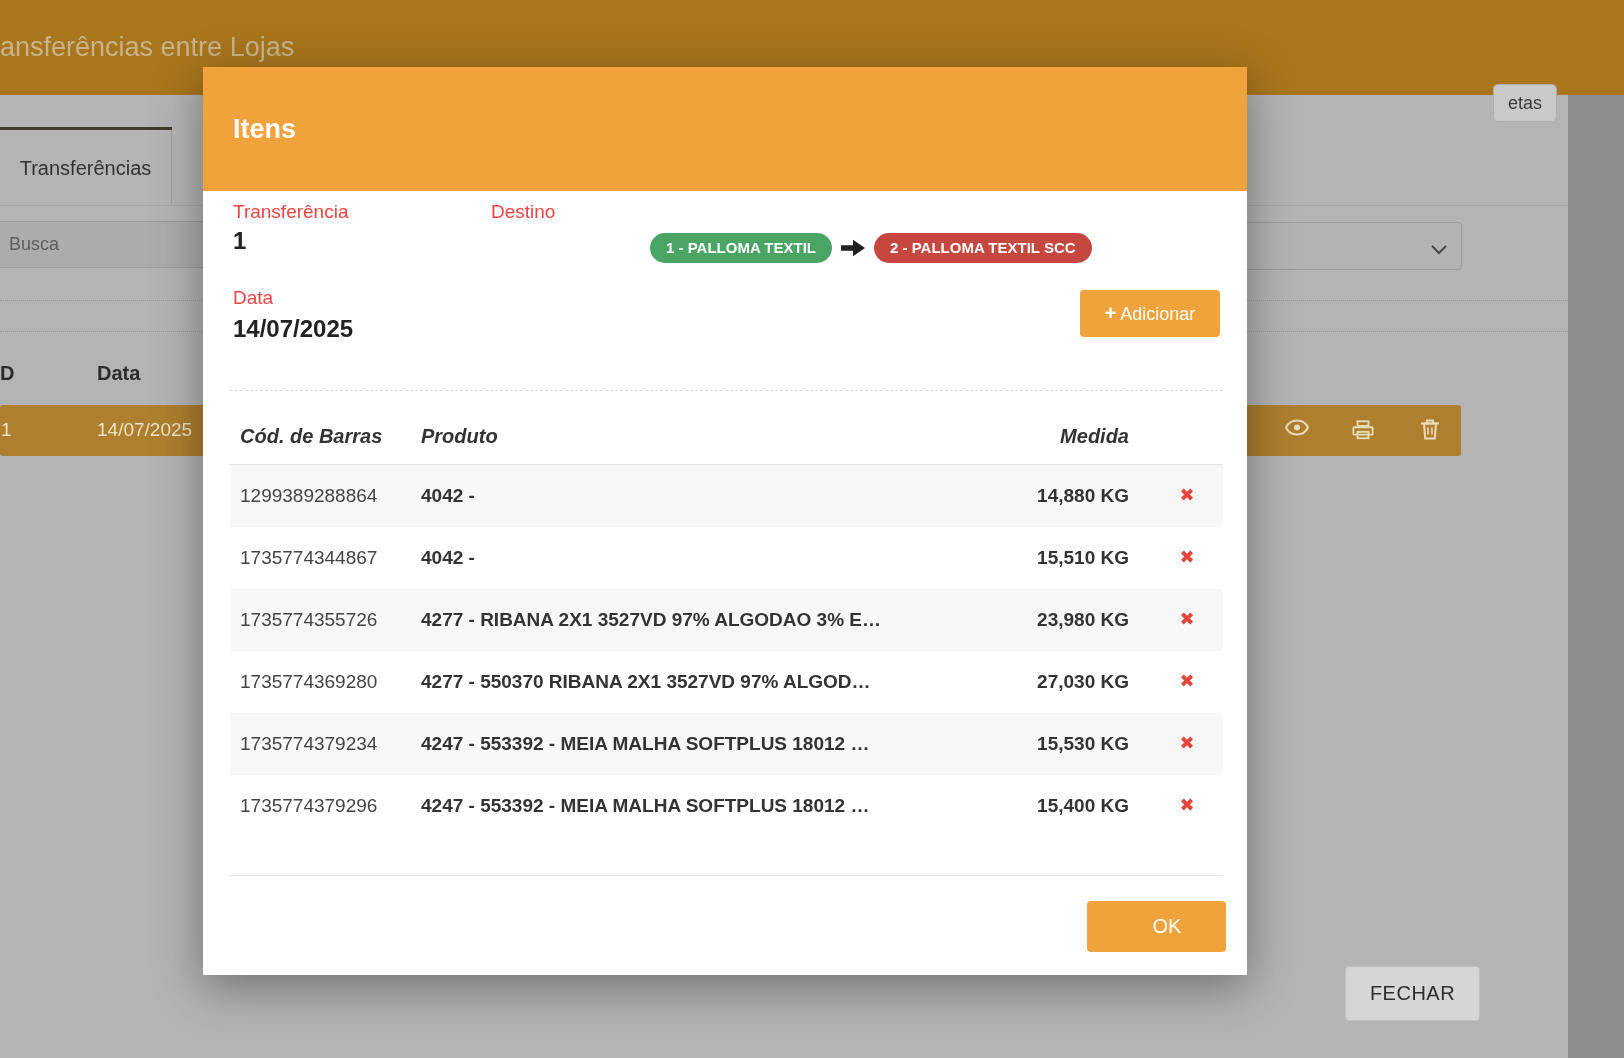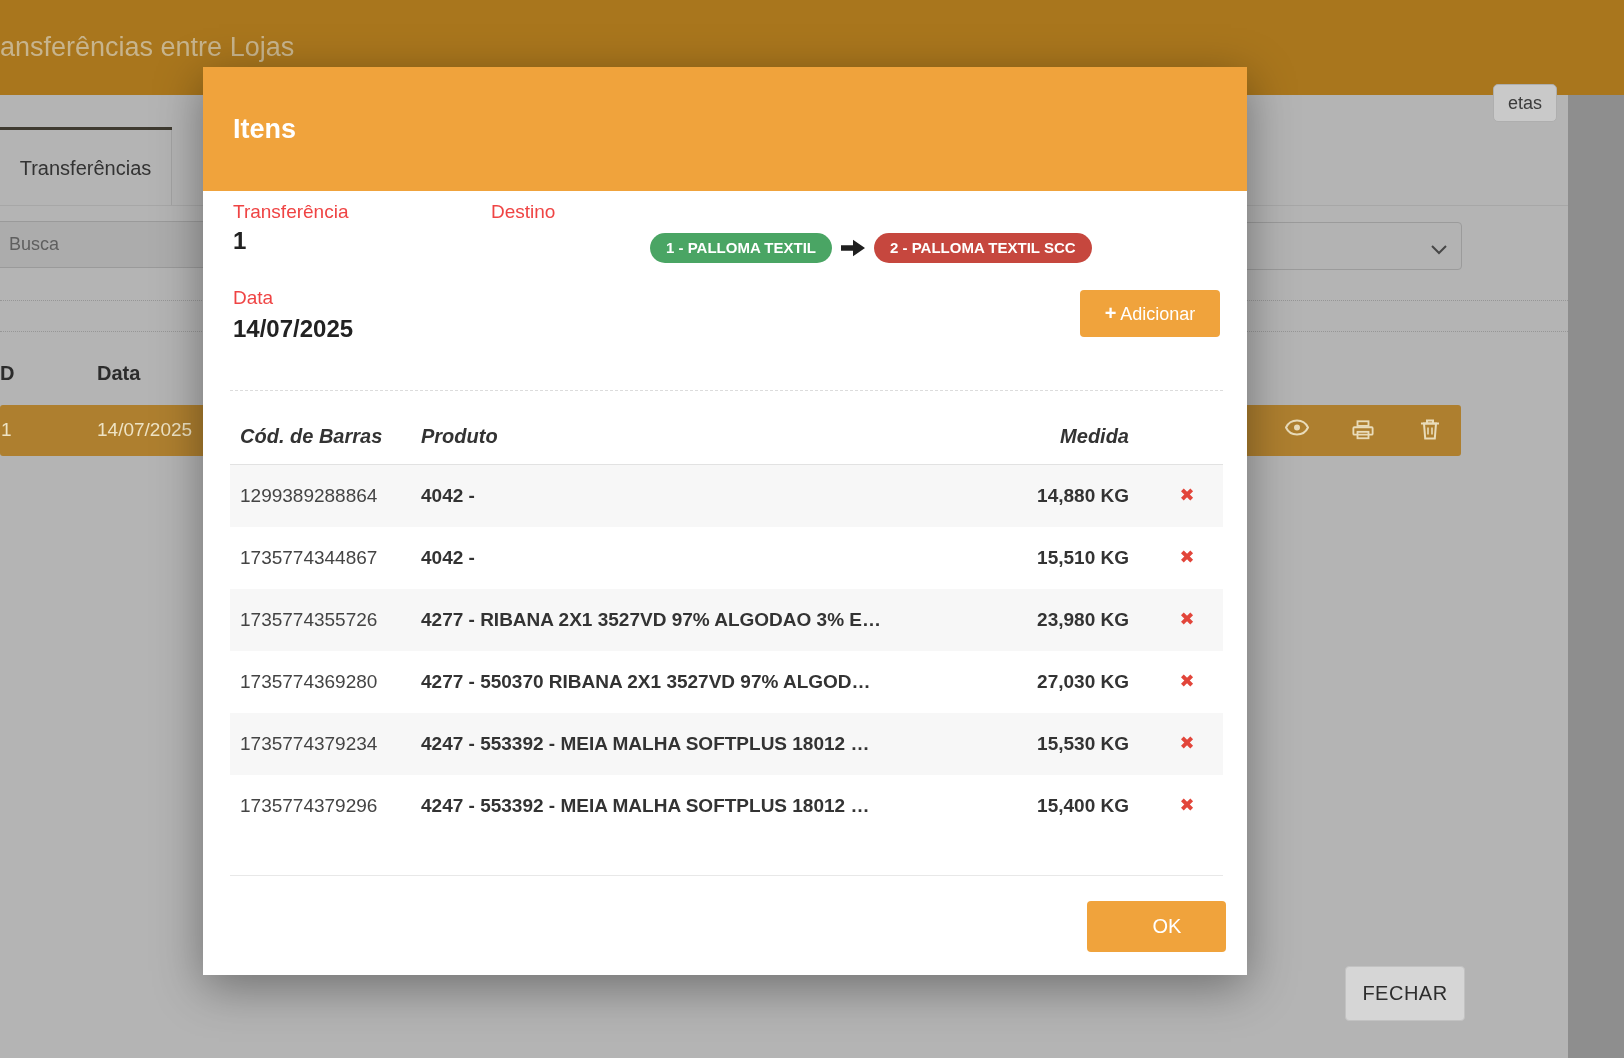--- a/index.html
+++ b/index.html
@@ -19,21 +19,21 @@
   .dropdown .chev { position:absolute; right:14px; top:18px; color:#474747; }
   .dot-line { position:absolute; left:0; width:1568px; border-top:1px dotted #969696; }
   .d1 { top:300px; } .d2 { top:331px; }
   .bg-th { position:absolute; top:362px; font-size:20px; font-weight:bold; color:#2c2c2c; }
   .th-id { left:0; } .th-data { left:97px; }
   .hl-row { position:absolute; left:0; top:405px; width:1461px; height:51px; background:#ae7f2f; border-radius:3px; color:#eee3c4; }
   .hl-row .row-id { position:absolute; left:1px; top:14px; font-size:19px; }
   .hl-row .row-data { position:absolute; left:97px; top:14px; font-size:19px; }
   .row-icon { position:absolute; top:14px; color:#e9dcba; cursor:pointer; background:none; border:none; }
   .icon-eye { left:1285px; } .icon-print { left:1352px; } .icon-trash { left:1420px; top:13px; }
-  .fechar-btn { position:absolute; left:1345px; top:966px; width:120px; height:55px; background:#d6d6d6; border:1px solid #c2c2c2; border-radius:4px; font-size:20px; color:#2e2e2e; letter-spacing:.5px; cursor:pointer; font-family:inherit; }
+  .fechar-btn { position:absolute; left:1345px; top:966px; width:135px; height:55px; background:#d6d6d6; border:1px solid #c2c2c2; border-radius:4px; font-size:20px; color:#2e2e2e; letter-spacing:.5px; cursor:pointer; font-family:inherit; }
   .right-strip { position:absolute; left:1568px; top:95px; width:56px; height:963px; background:#8e8e8e; }
 
   
   .modal { position:absolute; left:203px; top:67px; width:1044px; height:908px; background:#ffffff; box-shadow:0 12px 45px rgba(0,0,0,.38); }
   .m-header { position:absolute; left:0; top:0; width:100%; height:124px; background:#f0a33c; display:flex; align-items:center; padding-left:30px; }
   .m-title { font-size:27px; font-weight:bold; color:#ffffff; }
   .m-label { position:absolute; font-size:19px; color:#ef4444; }
   .lbl-transf { left:30px; top:134px; }
   .lbl-dest { left:288px; top:134px;text-align:center; }
   .lbl-data { left:30px; top:220px; }

